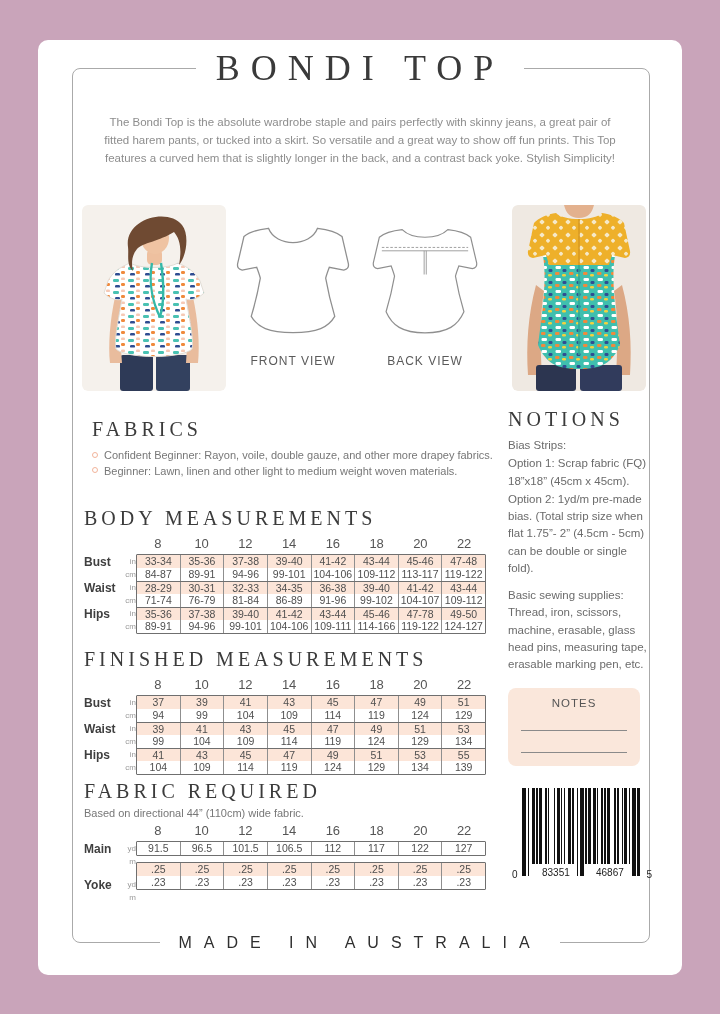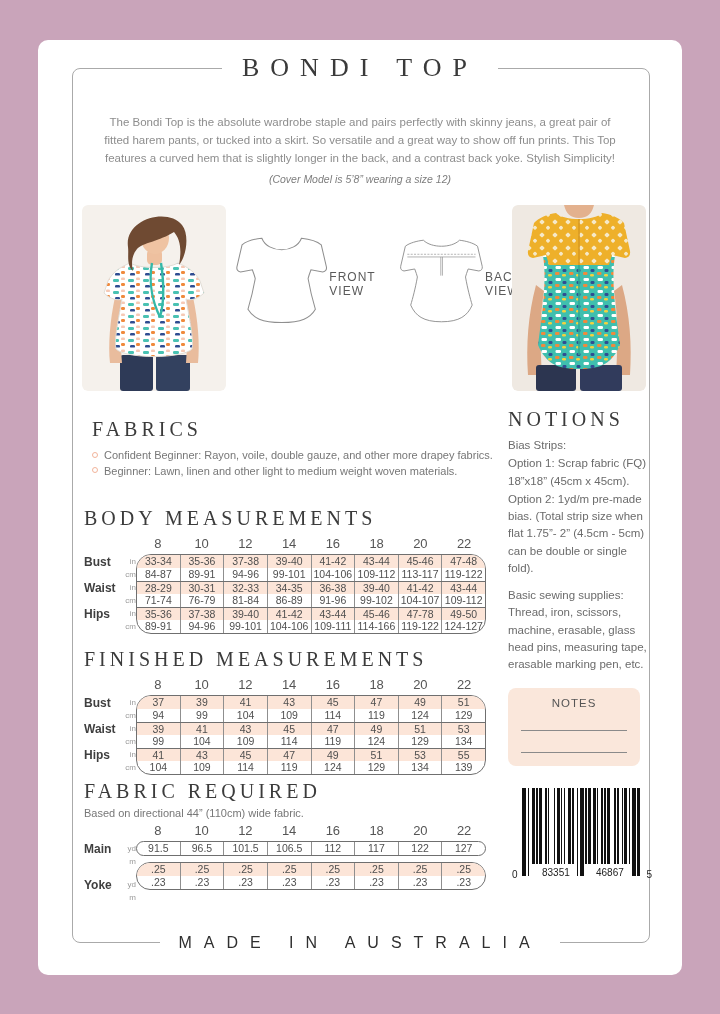--- a/index.html
+++ b/index.html
@@ -4,31 +4,31 @@
 <style>
   * { margin:0; padding:0; box-sizing:border-box; }
   html,body { width:720px; height:1014px; }
   body { background:#c9a4ba; font-family:"Liberation Sans", sans-serif; position:relative; overflow:hidden; }
 
   .page { position:absolute; left:38px; top:40px; width:644px; height:935px; background:#fff; border-radius:10px; }
 
   .frame-box { position:absolute; left:34px; top:28px; width:578px; height:875px; border:1px solid #aaa; border-radius:8px; }
 
   .title-row { position:absolute; top:28px; left:0; width:100%; text-align:center; transform:translateY(-50%); }
-  .title-row span { display:inline-block; background:#fff; padding:0 20px; font-family:"Liberation Serif", serif; font-size:26px; letter-spacing:11px; color:#3a3a3a; }
+  .title-row span { display:inline-block; background:#fff; padding:0 20px; font-family:"Liberation Serif", serif; font-size:36px; letter-spacing:11px; color:#3a3a3a; }
 
   .intro { position:absolute; top:74px; left:62px; width:520px; text-align:center; font-size:11.5px; line-height:1.55; color:#8d8d8d; }
   .cover-note { margin-top:4px; font-style:italic; font-size:10.5px; color:#7d7d7d; }
 
   .photo { position:absolute; border-radius:6px; overflow:hidden; }
   .photo-left { left:44px; top:165px; width:144px; height:186px; }
   .photo-right { left:474px; top:165px; width:134px; height:186px; }
 
   .drawings { position:absolute; left:196px; top:174px; width:246px; display:flex; justify-content:space-between; }
-  .draw-stack { display:flex; align-items:center; }
+  .draw-stack { display:flex; flex-direction:column; align-items:center; }
   .draw-label { margin-top:8px; font-size:12px; letter-spacing:1px; color:#5a5a5a; }
 
   .heading { font-family:"Liberation Serif", serif; font-size:20px; letter-spacing:4px; color:#3b3b3b; font-weight:normal; }
 
   .sec-fabrics { position:absolute; left:54px; top:378px; width:414px; }
   .fabric-items { margin-top:7px; }
   .fabric-item { font-size:11px; color:#777; line-height:1.45; padding-left:12px; position:relative; }
   .bullet { position:absolute; left:0; top:3.5px; width:6px; height:6px; border:1.5px solid #f2b49b; border-radius:50%; }
 
   .sec-table { position:absolute; left:46px; width:402px; }
@@ -41,21 +41,21 @@
   .sizes-row { display:flex; margin-left:52px; }
   .size-cell { flex:1; text-align:center; font-size:13px; color:#555; padding-bottom:3px; }
   .mt-body { display:flex; }
   .mt-labels { width:52px; display:flex; flex-direction:column; padding-top:1px; }
   .mt-group { display:flex; align-items:flex-start; height:26px; }
   .mt-group.gap { margin-bottom:8px; height:28px; }
   .mt-gname { font-size:12px; font-weight:bold; color:#3f3f3f; width:38px; }
   .mt-units { width:14px; display:flex; flex-direction:column; }
   .mt-unit { font-size:8px; color:#9a9a9a; height:13px; line-height:13px; text-align:right; }
   .mt-boxes { flex:1; }
-  .mt-box { border:1px solid #6f6f6f; border-radius:15px; overflow:hidden; background:#fff; }
+  .mt-box { border:1px solid #6f6f6f; border-radius:1px; overflow:hidden; background:#fff; }
   .mt-boxes.split .mt-box { margin-bottom:6px; }
   .mt-row { display:flex; height:13px; }
   .mt-row.stripe { background:#fce5d8; }
   .mt-row.gsep { border-top:1px solid #6f6f6f; }
   .mt-cell { flex:1; font-size:10.5px; line-height:13px; text-align:center; color:#4f4f4f; overflow:hidden; white-space:nowrap; }
   .mt-cell + .mt-cell { border-left:1px solid #8f8f8f; }
 
   .sec-notions { position:absolute; left:470px; top:368px; width:142px; }
   .notions-text { margin-top:6px; font-size:11.5px; line-height:1.5; color:#6b6b6b; }
   .notions-text div { margin-bottom:1px; }
@@ -84,21 +84,20 @@
 <div class="page">
 
   <div class="frame-box"></div>
 
   <div class="title-row">
     <span>BONDI TOP</span>
   </div>
 
   <div class="intro">
     <div>The Bondi Top is the absolute wardrobe staple and pairs perfectly with skinny jeans, a great pair of fitted harem pants, or tucked into a skirt. So versatile and a great way to show off fun prints. This Top features a curved hem that is slightly longer in the back, and a contrast back yoke. Stylish Simplicity!</div>
-    <div class="cover-note">(Cover Model is 5’8” wearing a size 12)</div>
   </div>
 
   <div class="photo photo-left">
     <svg width="144" height="186" viewBox="0 0 144 186">
       <defs>
         <pattern id="conf1" width="15" height="12" patternUnits="userSpaceOnUse">
           <rect width="15" height="12" fill="#ffffff"></rect>
           <rect x="1" y="2" width="6" height="3" rx="1.2" fill="#49c2b3"></rect>
           <rect x="9" y="6" width="4" height="3" rx="1.2" fill="#f08a3c"></rect>
           <rect x="3" y="8" width="5" height="2.6" rx="1.2" fill="#2f4d92"></rect>

